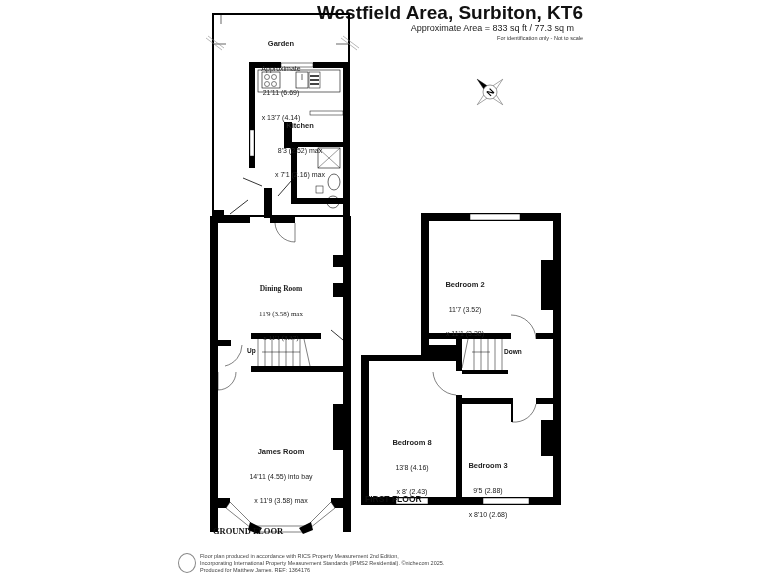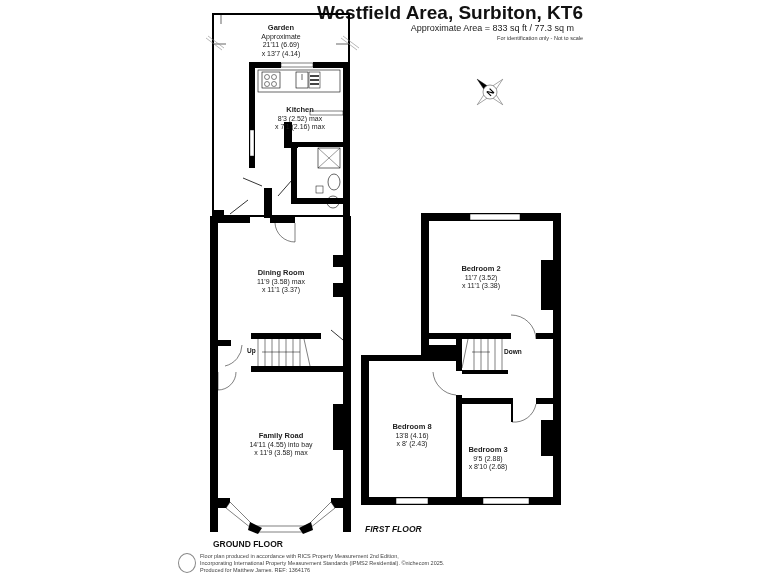--- a/index.html
+++ b/index.html
@@ -3,21 +3,21 @@
 <meta charset="utf-8">
 <style>
   html, body { margin:0; padding:0; background:#ffffff; }
   body { width:768px; height:576px; position:relative; overflow:hidden; font-family:"Liberation Sans", sans-serif; color:#111; }
   .abs { position:absolute; }
   .title { right:185px; top:2px; font-size:19px; font-weight:bold; white-space:nowrap; }
   .area { right:194px; top:23px; font-size:9px; white-space:nowrap; color:#222; }
   .ident { right:185px; top:35px; font-size:5.5px; white-space:nowrap; color:#333; }
   .room-label { text-align:center; font-size:7px; line-height:8.5px; color:#222; white-space:nowrap; transform:translateX(-50%); }
   .room-label .name { font-weight:bold; font-size:7.5px; display:block; }
-  .room-label span { display:block; }
+  .room-label span { display:block;margin-top:16px; }
   .floor-label { font-size:8.5px; font-weight:bold; white-space:nowrap; }
   .stair-label { font-size:6.5px; font-weight:bold; }
   .footer { left:178px; top:553px; font-size:5.5px; line-height:7px; color:#444; white-space:nowrap; padding-left:22px; }
   .footer-icon { left:178px; top:553px; width:16px; height:18px; border:1px solid #888; border-radius:50%; }
   svg { position:absolute; left:0; top:0; }
 </style>
 </head>
 <body>
 
 <div class="abs title">Westfield Area, Surbiton, KT6</div>
@@ -182,49 +182,49 @@
   <span class="name">Garden</span>
   <span>Approximate</span>
   <span>21'11 (6.69)</span>
   <span>x 13'7 (4.14)</span>
 </div>
 <div class="abs room-label" style="left:300px;top:106px;">
   <span class="name">Kitchen</span>
   <span>8'3 (2.52) max</span>
   <span>x 7'1 (2.16) max</span>
 </div>
-<div class="abs room-label" style="left:281px;top:269px;">
+<div class="abs room-label" style="left:281px;top:269px;font-family:Liberation Serif, serif;">
   <span class="name">Dining Room</span>
   <span>11'9 (3.58) max</span>
   <span>x 11'1 (3.37)</span>
 </div>
 <div class="abs room-label" style="left:281px;top:432px;">
-  <span class="name">Family Road</span>
+  <span class="name">James Room</span>
   <span>14'11 (4.55) into bay</span>
   <span>x 11'9 (3.58) max</span>
 </div>
 <div class="abs stair-label" style="left:247px;top:347px;">Up</div>
-<div class="abs floor-label" style="left:213px;top:539px;">GROUND FLOOR</div>
-
-<div class="abs room-label" style="left:481px;top:265px;">
+<div class="abs floor-label" style="left:213px;top:526px;font-family:Liberation Serif, serif;">GROUND FLOOR</div>
+
+<div class="abs room-label" style="left:465px;top:265px;">
   <span class="name">Bedroom 2</span>
   <span>11'7 (3.52)</span>
   <span>x 11'1 (3.38)</span>
 </div>
 <div class="abs room-label" style="left:412px;top:423px;">
   <span class="name">Bedroom 8</span>
   <span>13'8 (4.16)</span>
   <span>x 8' (2.43)</span>
 </div>
 <div class="abs room-label" style="left:488px;top:446px;">
   <span class="name">Bedroom 3</span>
   <span>9'5 (2.88)</span>
   <span>x 8'10 (2.68)</span>
 </div>
 <div class="abs stair-label" style="left:504px;top:348px;">Down</div>
-<div class="abs floor-label" style="left:365px;top:524px;font-style:italic;">FIRST FLOOR</div>
+<div class="abs floor-label" style="left:365px;top:494px;">FIRST FLOOR</div>
 
 <div class="abs footer-icon"></div>
 <div class="abs footer">
   <div>Floor plan produced in accordance with RICS Property Measurement 2nd Edition,</div>
   <div>Incorporating International Property Measurement Standards (IPMS2 Residential).  ©nichecom 2025.</div>
   <div>Produced for Matthew James.   REF: 1364176</div>
 </div>
 
 </body></html>

